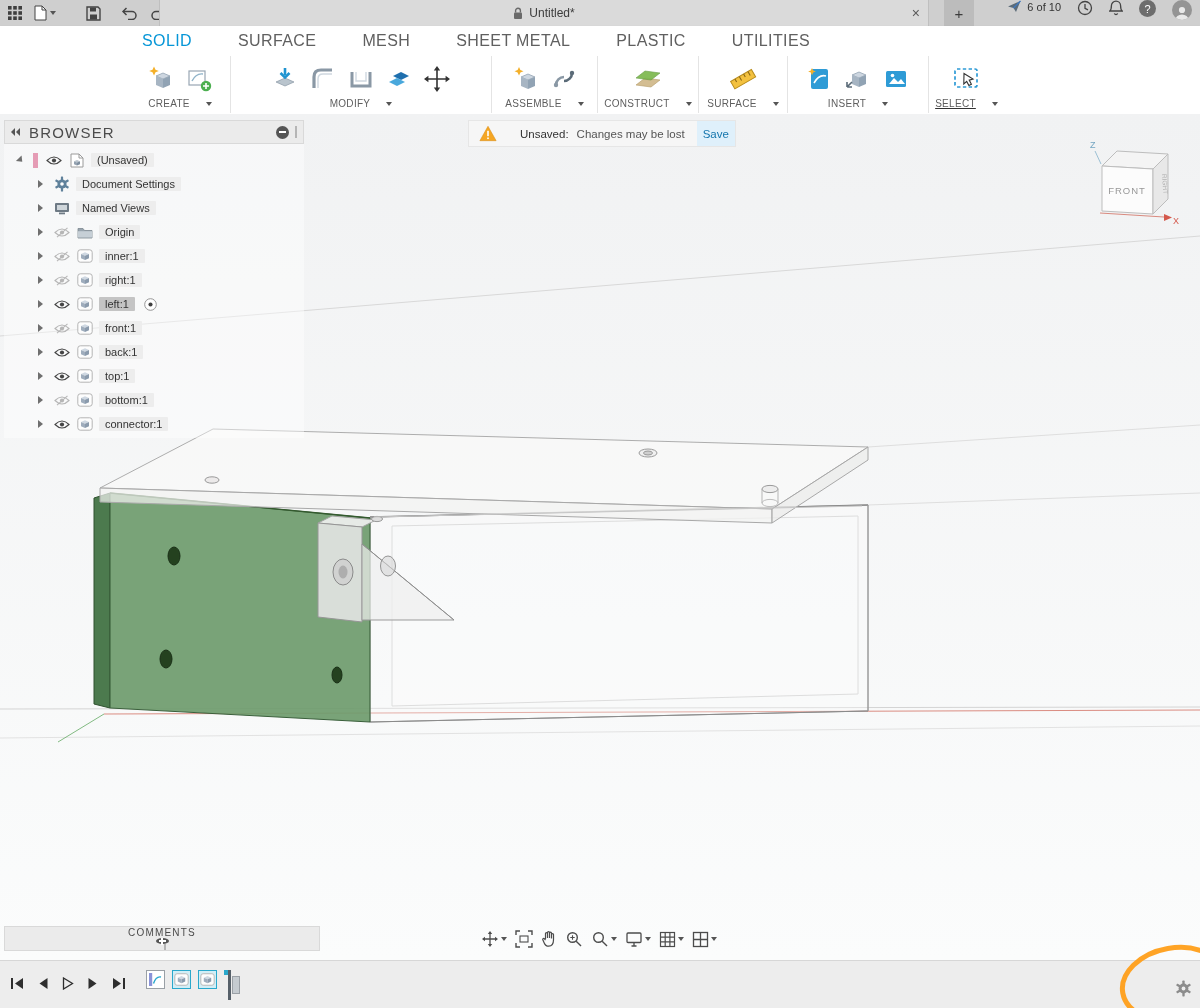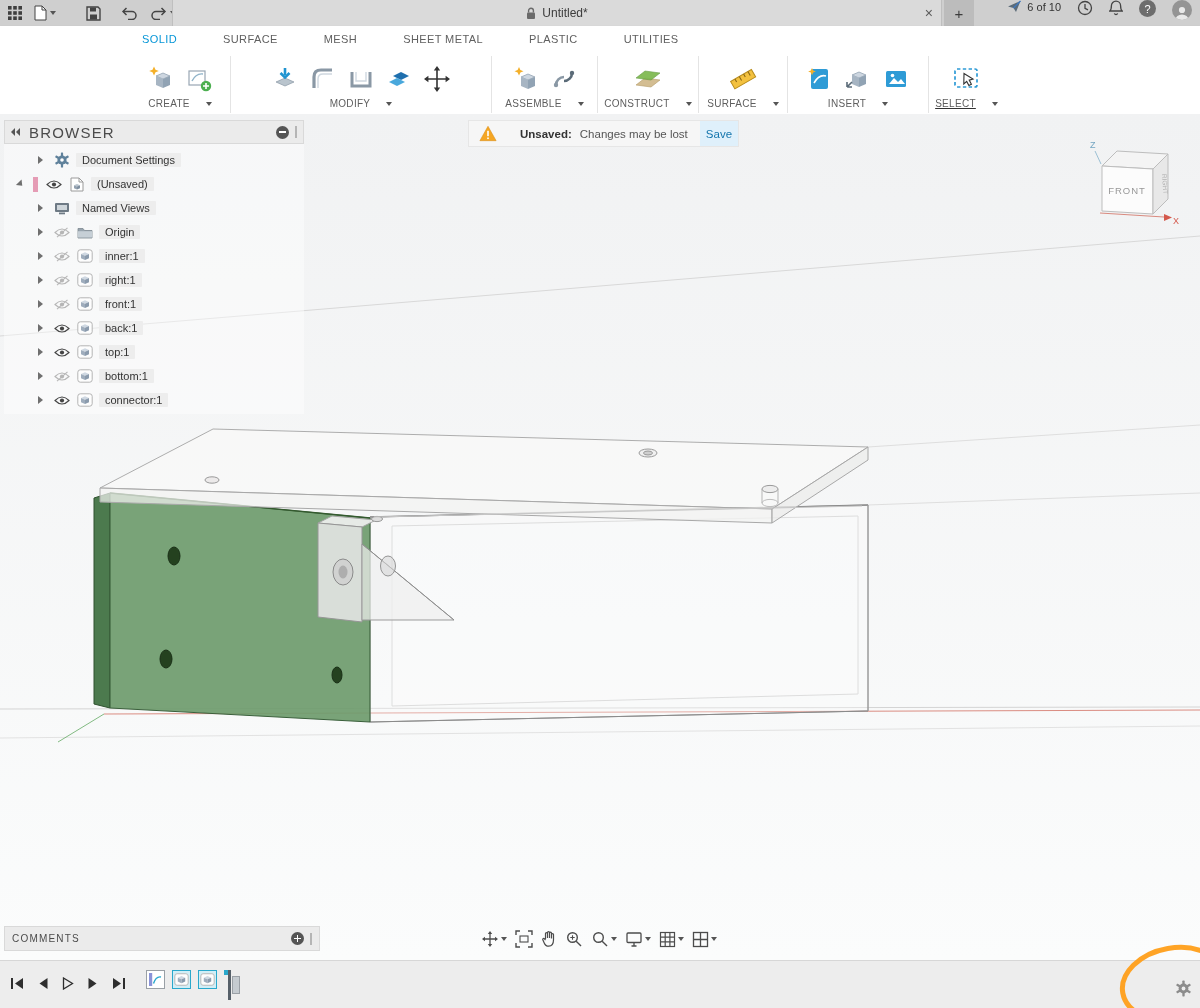--- a/index.html
+++ b/index.html
@@ -3,59 +3,59 @@
 <meta charset="utf-8">
 <style>
   html,body{margin:0;padding:0;background:#fff;}
   .app{position:relative;width:1200px;height:1008px;overflow:hidden;
        font-family:"Liberation Sans",sans-serif;-webkit-font-smoothing:antialiased;color:#333;}
 
   
   .topbar{position:absolute;left:0;top:0;width:1200px;height:26px;background:#cfcfcf;border-bottom:1px solid #b9b9b9;}
   .tb-left{position:absolute;left:8px;top:0;height:26px;display:flex;align-items:center;gap:12px;}
   .tb-right{position:absolute;right:8px;top:0;height:36px;display:flex;align-items:flex-start;gap:16px;}
-  .doc-tab{position:absolute;left:172px;top:0;width:768px;height:26px;background:#dadada;
+  .doc-tab{position:absolute;left:159px;top:0;width:768px;height:26px;background:#dadada;
            border-left:1px solid #bfbfbf;border-right:1px solid #bfbfbf;
            display:flex;align-items:center;justify-content:center;gap:6px;font-size:12px;color:#3c3c3c;}
   .tab-close{position:absolute;right:8px;top:0;height:26px;display:flex;align-items:center;
              font-size:14px;color:#5a5a5a;cursor:default;}
   .newtab{position:absolute;left:944px;top:0;width:30px;height:26px;background:#bcbcbc;
           display:flex;align-items:center;justify-content:center;font-size:15px;color:#3c3c3c;}
   .jobstat{display:flex;align-items:center;gap:5px;font-size:11px;color:#333;}
   .helpbtn{width:17px;height:17px;border-radius:50%;background:#6d6d6d;color:#fff;font-size:11px;
            display:flex;align-items:center;justify-content:center;}
   .avatar{width:20px;height:20px;border-radius:50%;background:#949494;overflow:hidden;display:flex;align-items:flex-end;justify-content:center;}
   .dcaret{display:inline-block;width:0;height:0;border-left:3.5px solid transparent;border-right:3.5px solid transparent;border-top:4px solid #555;}
 
   
   .ribbon{position:absolute;left:0;top:26px;width:1200px;height:88px;background:#ffffff;
           border-bottom:1px solid #c9c9c9;box-shadow:0 1px 2px rgba(0,0,0,.15);}
   .ws-btn{position:absolute;left:12px;top:20px;width:106px;height:50px;border:1px solid #c6c6c6;border-radius:2px;
           background:#fff;display:flex;align-items:center;justify-content:center;gap:7px;font-size:11px;color:#333;letter-spacing:.3px;}
-  .rtabs{position:absolute;left:142px;top:0;height:30px;display:flex;align-items:flex-start;gap:46px;
-         font-size:11px;color:#606060;letter-spacing:.4px;margin-top:7px;}
+  .rtabs{position:absolute;left:142px;top:0;height:30px;display:flex;align-items:center;gap:46px;
+         font-size:16px;color:#606060;letter-spacing:.4px;}
   .rtab.active{color:#0696d7;}
   .rtools{position:absolute;left:130px;top:30px;height:57px;display:flex;}
   .rgroup{display:flex;flex-direction:column;align-items:center;justify-content:space-between;
           padding:3px 0 4px;border-right:1px solid #e4e4e4;}
   .rgroup:last-child{border-right:none;text-decoration:underline;}
   .gicons{display:flex;gap:10px;align-items:center;flex:1;}
   .glabel{font-size:10px;color:#5e5e5e;display:flex;gap:16px;align-items:center;letter-spacing:.3px;}
   .g-create{width:100px}.g-modify{width:260px}.g-assemble{width:105px}.g-construct{width:100px}
   .g-inspect{width:88px}.g-insert{width:140px}.g-select{width:75px}
 
   
   .canvas{position:absolute;left:0;top:114px;width:1200px;height:846px;
           background:linear-gradient(#f1f2f3,#fbfcfc);}
   .scene{position:absolute;left:0;top:0;width:1200px;height:846px;}
 
   
   .warnbar{position:absolute;left:468px;top:6px;height:25px;display:flex;align-items:center;
            background:#f6f6f6;border:1px solid #e6e6e6;padding-left:10px;font-size:11.5px;color:#555;}
-  .warnbar b{color:#333;margin:0 8px 0 7px;font-weight:bold;padding-left:16px;}
+  .warnbar b{color:#333;margin:0 8px 0 7px;font-weight:normal;padding-left:16px;}
   .savebtn{height:25px;display:flex;align-items:center;padding:0 6px;margin-left:12px;
            background:#dff0fb;color:#1576ad;font-size:11.5px;}
 
   
   .browser{position:absolute;left:4px;top:6px;width:300px;}
   .bheader{height:22px;background:#ebebeb;border:1px solid #d9d9d9;display:flex;align-items:center;
            padding:0 6px;font-size:15px;color:#4b4b4b;letter-spacing:1.2px;}
   .btree{background:rgba(255,255,255,.42);padding:4px 0 2px;}
   .brow{height:24px;display:flex;align-items:center;padding-left:34px;gap:5px;}
   .brow.root{padding-left:14px;}
@@ -67,21 +67,21 @@
   .blabel{font-size:11px;color:#333;background:#ededed;padding:1px 6px;border-radius:1px;white-space:nowrap;}
   .brow.selected .blabel{background:#c4c4c4;}
   .pinkbar{width:5px;height:15px;background:#e59cb5;margin-right:2px;flex:none;}
   .scrolltick{width:2px;height:12px;background:#b5b5b5;margin-left:6px;}
   .circbtn{width:13px;height:13px;border-radius:50%;background:#555;display:flex;align-items:center;justify-content:center;position:relative;}
   .circbtn i{display:block;width:7px;height:1.6px;background:#fff;}
   .circbtn.plus em{position:absolute;display:block;width:1.6px;height:7px;background:#fff;}
 
   
   .comments{position:absolute;left:4px;top:812px;width:300px;height:23px;background:#ebebeb;border:1px solid #d9d9d9;
-            display:flex;align-items:center;padding:0 7px;font-size:10px;letter-spacing:1.2px;color:#4b4b4b;}
+            display:flex;align-items:center;padding:0 7px;font-size:10px;letter-spacing:1.2px;color:#4b4b4b;flex-direction:column;}
   .navbar{position:absolute;left:481px;top:814px;height:22px;display:flex;align-items:center;gap:8px;}
   .navitem{display:flex;align-items:center;gap:2px;}
 
   
   .vcube{position:absolute;right:16px;top:22px;width:100px;height:95px;}
 
   
   .timeline{position:absolute;left:0;top:960px;width:1200px;height:48px;background:#ededed;border-top:1px solid #d7d7d7;}
   .playback{position:absolute;left:10px;top:16px;display:flex;gap:13px;align-items:center;}
   .tmarkers{position:absolute;left:146px;top:9px;display:flex;gap:7px;align-items:flex-start;height:30px;}
@@ -505,49 +505,49 @@
         </span>
         <span>BROWSER</span>
         <span style="flex:1"></span>
         <span class="circbtn">
             <i></i>
           </span>
         <span class="scrolltick"></span>
       </div>
       <div class="btree">
 
-        <div class="brow">
-          <i class="caret"></i>
-          <span class="riconspan">
-              <svg width="16" height="16">
-                <use href="#i-gear"></use>
-              </svg>
-            </span>
-          <span class="blabel">Document Settings</span>
-        </div>
-
         <div class="brow root">
           <i class="caret open"></i>
           <span class="pinkbar"></span>
           <span class="eyespan">
               <svg width="16" height="11">
                 <use href="#i-eye"></use>
               </svg>
             </span>
           <span class="riconspan">
               <svg width="16" height="15">
                 <use href="#i-doc"></use>
               </svg>
             </span>
           <span class="blabel">(Unsaved)</span>
         </div>
 
         <div class="brow">
           <i class="caret"></i>
           <span class="riconspan">
+              <svg width="16" height="16">
+                <use href="#i-gear"></use>
+              </svg>
+            </span>
+          <span class="blabel">Document Settings</span>
+        </div>
+
+        <div class="brow">
+          <i class="caret"></i>
+          <span class="riconspan">
               <svg width="16" height="13">
                 <use href="#i-monitor"></use>
               </svg>
             </span>
           <span class="blabel">Named Views</span>
         </div>
 
         <div class="brow">
           <i class="caret"></i>
           <span class="eyespan">
@@ -586,20 +586,39 @@
               </svg>
             </span>
           <span class="riconspan">
               <svg width="16" height="14">
                 <use href="#i-comp"></use>
               </svg>
             </span>
           <span class="blabel">right:1</span>
         </div>
 
+        <div class="brow selected">
+          <i class="caret"></i>
+          <span class="eyespan">
+              <svg width="16" height="11">
+                <use href="#i-eye"></use>
+              </svg>
+            </span>
+          <span class="riconspan">
+              <svg width="16" height="14">
+                <use href="#i-comp"></use>
+              </svg>
+            </span>
+          <span class="blabel">left:1</span>
+          <span style="margin-left:3px;display:flex;">
+              <svg width="15" height="15" viewBox="0 0 16 16">
+                <use href="#i-target"></use>
+              </svg>
+            </span>
+        </div>
 
         <div class="brow">
           <i class="caret"></i>
           <span class="eyespan">
               <svg width="16" height="11">
                 <use href="#i-eyeoff"></use>
               </svg>
             </span>
           <span class="riconspan">
               <svg width="16" height="14">

